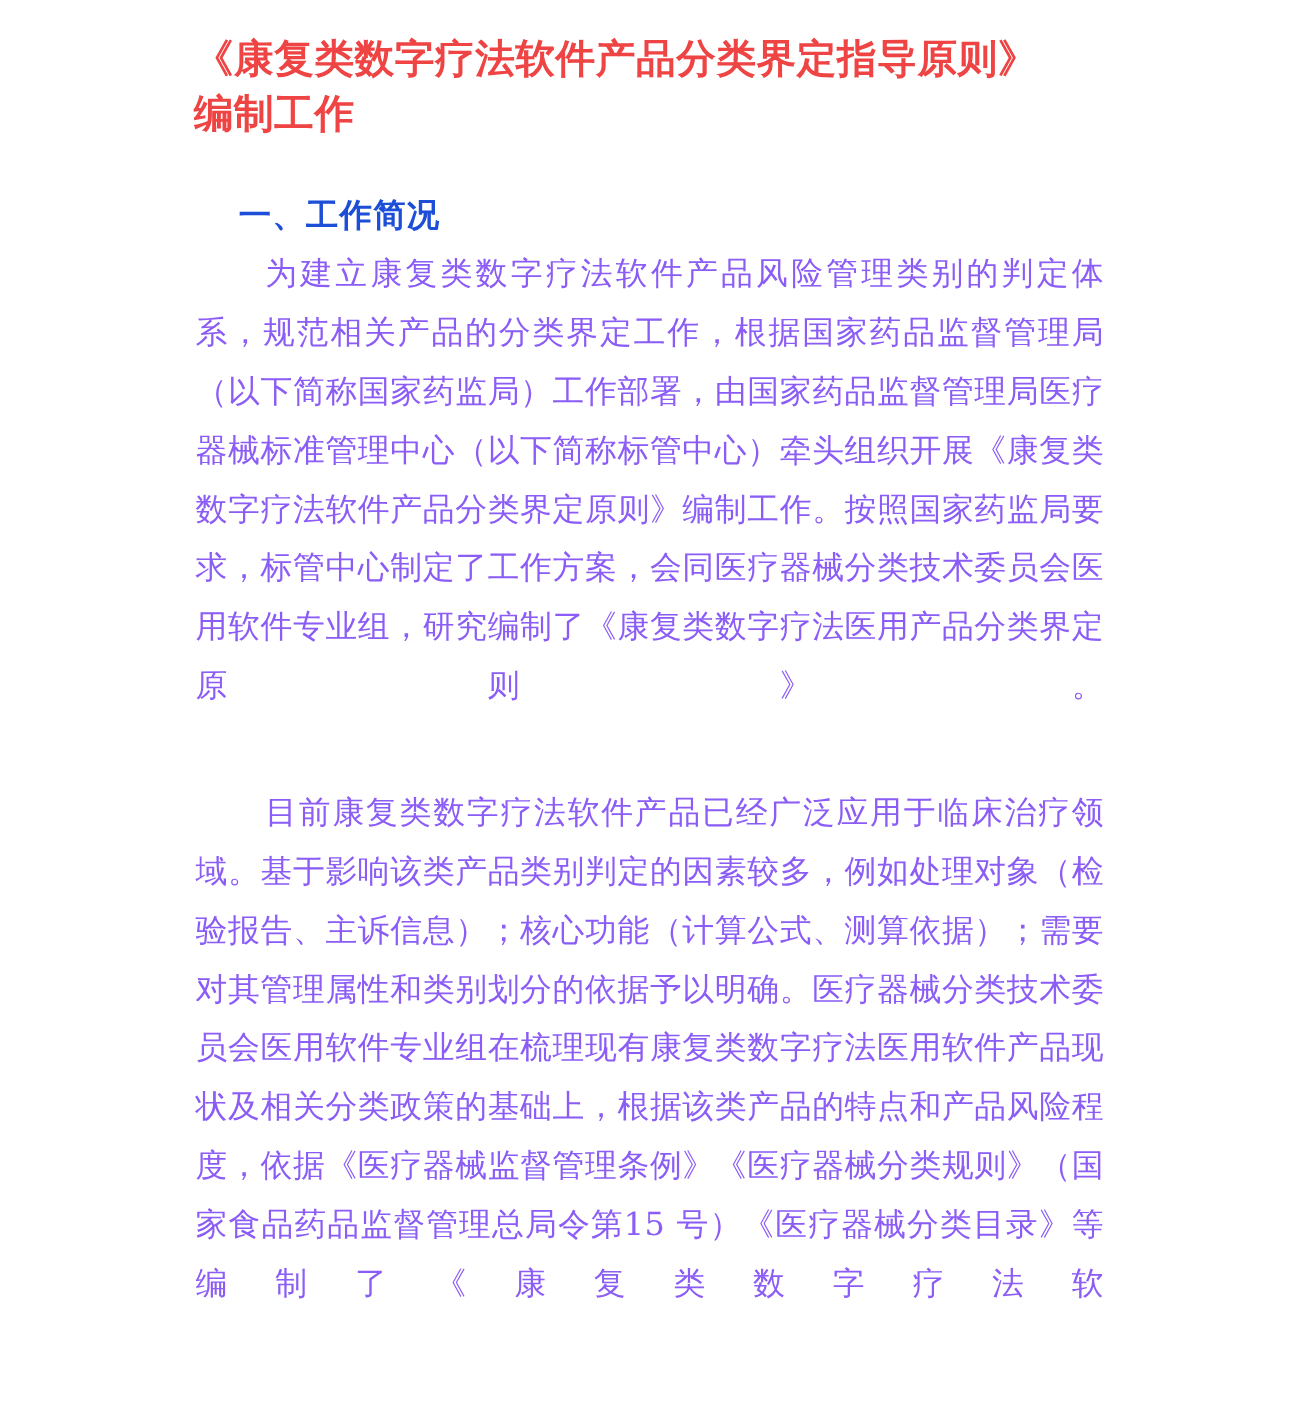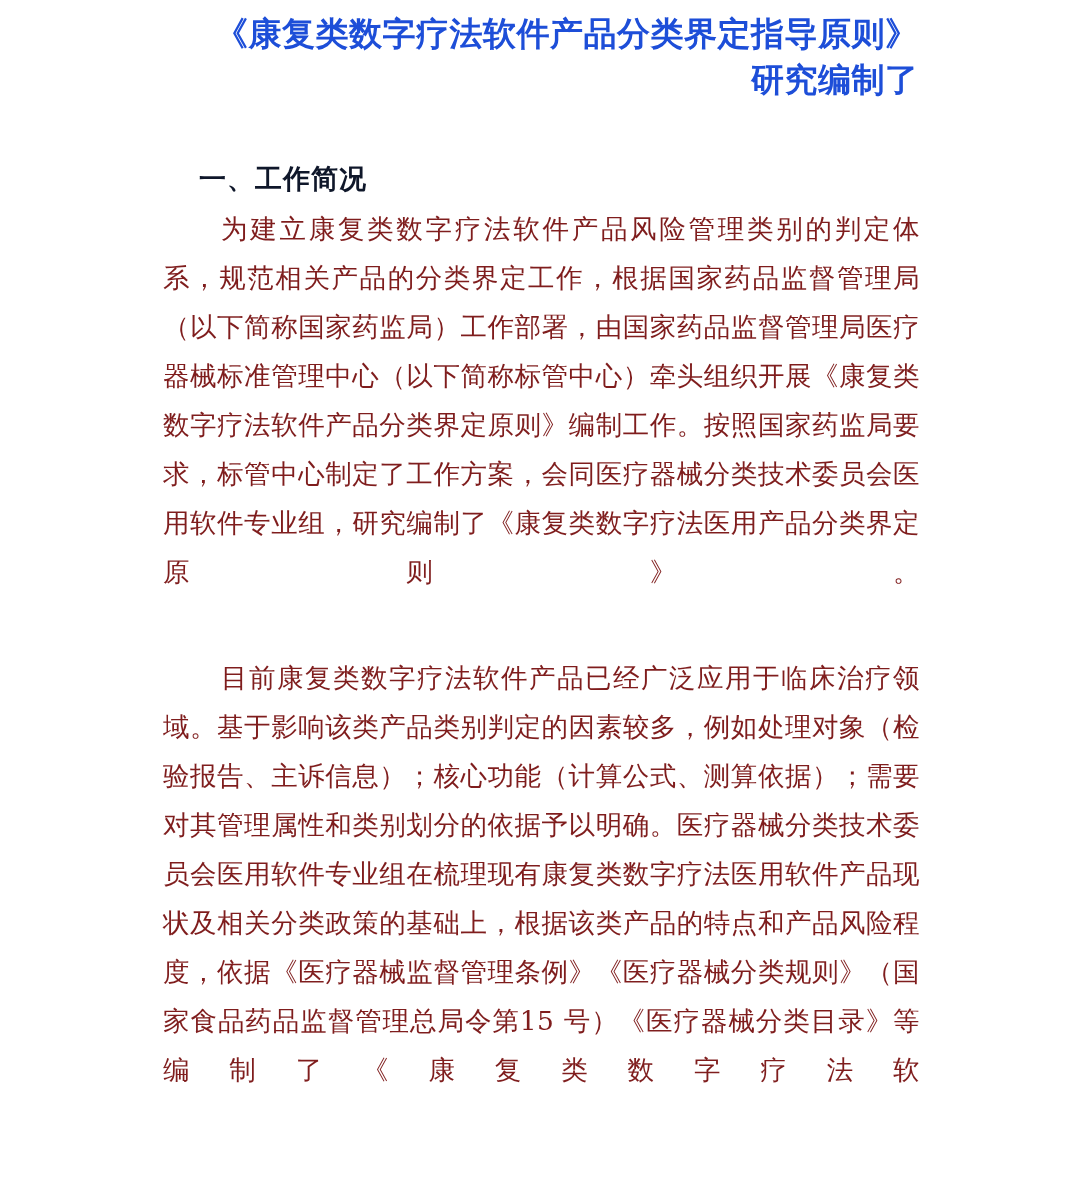--- a/index.html
+++ b/index.html
@@ -21,77 +21,77 @@
     width: 1080px;
     height: 1189px;
     background: #ffffff;
     overflow: hidden;
   }
 
   
   .doc-title {
     width: 757px;
     margin: 0 auto;
-    padding-top: 11px;
-    text-align: right;
+    padding-top: 26px;
+    text-align: left;
     font-family: "Liberation Sans", "DejaVu Sans", sans-serif;
     font-weight: bold;
     font-size: 33px;
     line-height: 46px;
     letter-spacing: 0.5px;
-    color: #1d4ed8;
+    color: #ef4444;
   }
   .doc-title .tline { display: block; white-space: nowrap; }
 
   
   .body-col {
     position: absolute;
     left: 163px;
     top: 0;
     width: 757px;
   }
 
   .section-heading {
     font-family: "Liberation Sans", "DejaVu Sans", sans-serif;
     font-weight: bold;
     font-size: 27px;
     line-height: 49px;
     letter-spacing: 1px;
     text-indent: 36px;
-    color: #0f172a;
+    color: #1d4ed8;
     white-space: nowrap;
   }
 
   .para {
     font-family: "DejaVu Serif", "Liberation Serif", serif;
     font-size: 26.5px;
     line-height: 49px;
     letter-spacing: 0.4px;
     text-align: justify;
     text-justify: inter-character;
     text-indent: 58px;
-    color: #7f1d1d;
+    color: #8b5cf6;
     margin: 0;
   }
   
   .para::after {
     content: "";
     display: inline-block;
     width: 100%;
   }
   .spacer-2 { height: 8px; }
 </style>
 </head>
 <body>
 
 <div class="page">
 
   <div class="doc-title">
     <span class="tline">《康复类数字疗法软件产品分类界定指导原则》</span>
-    <span class="tline">研究编制了</span>
+    <span class="tline">编制工作</span>
   </div>
 
   <div class="body-col" style="top:155px;">
 
     <div class="section-heading">一、工作简况</div>
     <p class="para">为建立康复类数字疗法软件产品风险管理类别的判定体系，规范相关产品的分类界定工作，根据国家药品监督管理局（以下简称国家药监局）工作部署，由国家药品监督管理局医疗器械标准管理中心（以下简称标管中心）牵头组织开展《康复类数字疗法软件产品分类界定原则》编制工作。按照国家药监局要求，标管中心制定了工作方案，会同医疗器械分类技术委员会医用软件专业组，研究编制了《康复类数字疗法医用产品分类界定原则》。</p>
 
     <div class="spacer-2"></div>
 
     <p class="para">目前康复类数字疗法软件产品已经广泛应用于临床治疗领域。基于影响该类产品类别判定的因素较多，例如处理对象（检验报告、主诉信息）；核心功能（计算公式、测算依据）；需要对其管理属性和类别划分的依据予以明确。医疗器械分类技术委员会医用软件专业组在梳理现有康复类数字疗法医用软件产品现状及相关分类政策的基础上，根据该类产品的特点和产品风险程度，依据《医疗器械监督管理条例》《医疗器械分类规则》（国家食品药品监督管理总局令第15 号）《医疗器械分类目录》等编制了《康复类数字疗法软</p>

